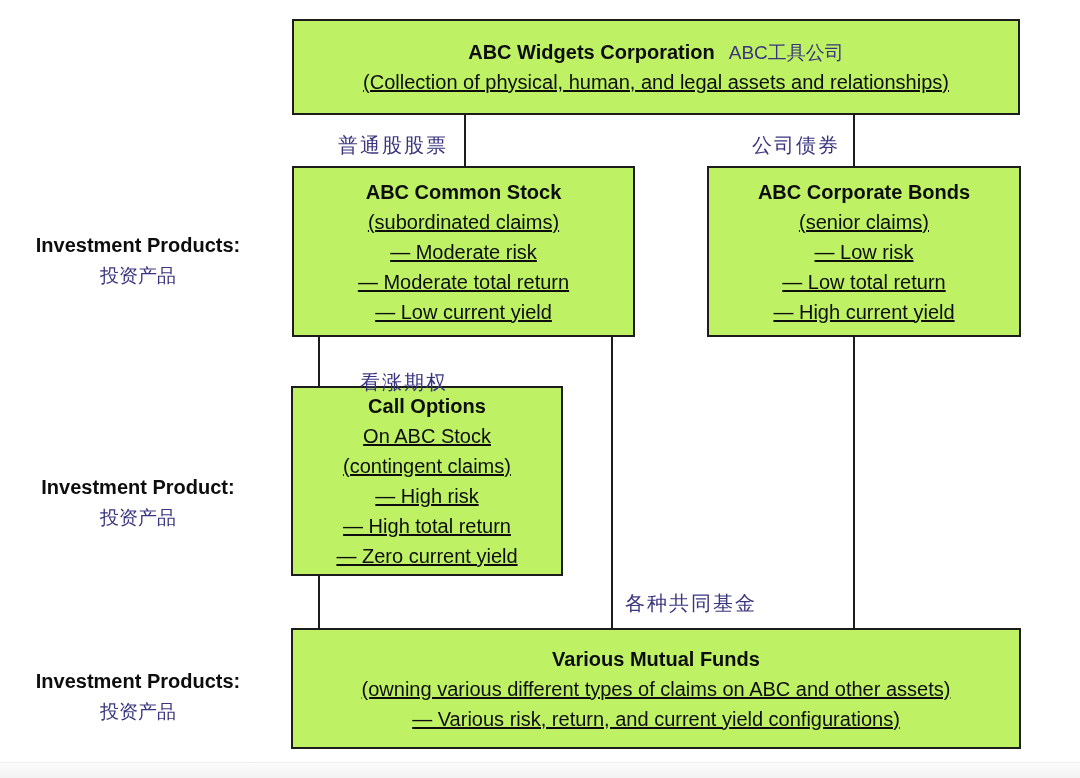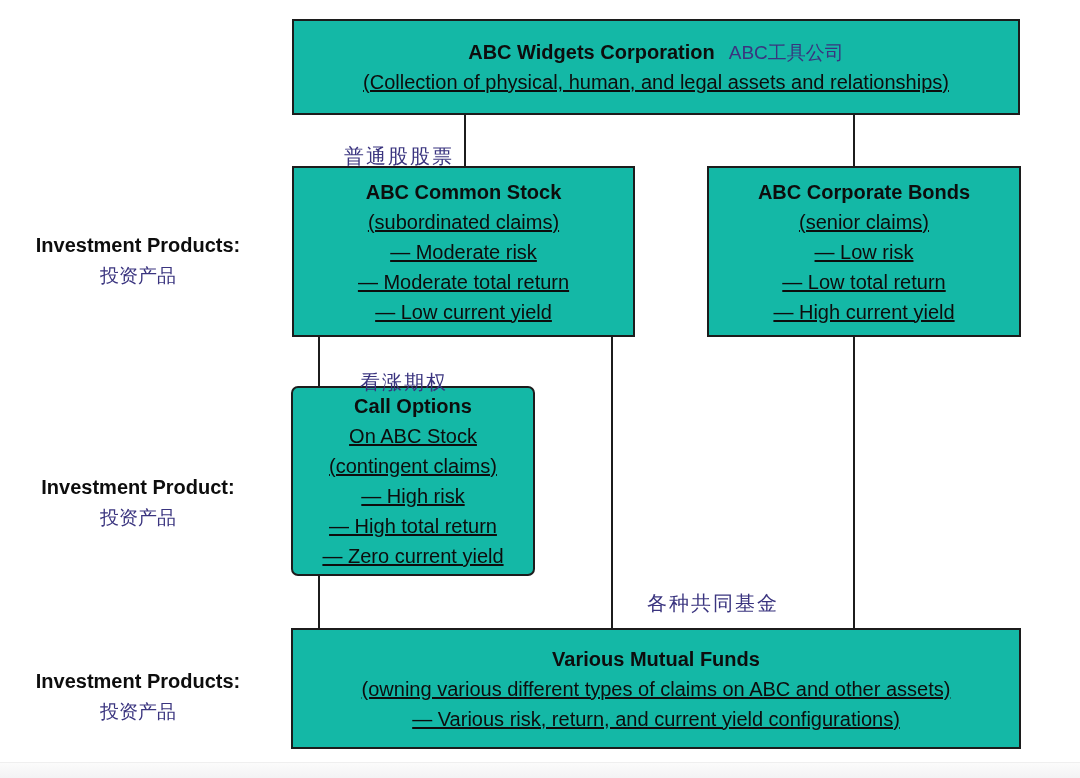--- a/index.html
+++ b/index.html
@@ -11,21 +11,21 @@
     background: #ffffff;
     font-family: "Liberation Sans", "DejaVu Sans", sans-serif;
     color: #111111;
     overflow: hidden;
   }
 
   
   .dbox {
     position: absolute;
     border: 2px solid #1c1c1c;
-    background: #14b8a6;
+    background: #bef264;
     display: flex;
     flex-direction: column;
     justify-content: center;
     align-items: center;
     text-align: center;
     z-index: 2;
   }
   .dbox .title {
     font-weight: bold;
     font-size: 20px;
@@ -37,21 +37,21 @@
     font-size: 20px;
     line-height: 30px;
     color: #0d0d0d;
     white-space: nowrap;
     text-decoration: underline;
   }
 
   #box-corporation   { left: 292px; top: 19px;  width: 728px; height: 96px; }
   #box-common-stock  { left: 292px; top: 166px; width: 343px; height: 171px; }
   #box-corp-bonds    { left: 707px; top: 166px; width: 314px; height: 171px; }
-  #box-call-options  { left: 291px; top: 386px; width: 244px; height: 190px; border-radius: 7px; }
+  #box-call-options  { left: 291px; top: 386px; width: 272px; height: 190px; }
   #box-mutual-funds  { left: 291px; top: 628px; width: 730px; height: 121px; }
 
   .title-row {
     display: flex;
     align-items: baseline;
     justify-content: center;
     gap: 14px;
   }
   .zh-inline {
     font-weight: normal;
@@ -76,24 +76,24 @@
 
   
   .edge-label {
     position: absolute;
     color: #3a347f;
     font-size: 20px;
     letter-spacing: 2px;
     white-space: nowrap;
     z-index: 3;
   }
-  #elabel-stock  { left: 338px; top: 143px; width: 122px; text-align: center; }
+  #elabel-stock  { left: 338px; top: 132px; width: 122px; text-align: left; }
   #elabel-bonds  { left: 700px; top: 132px; width: 140px; text-align: right; }
   #elabel-calls  { left: 360px; top: 369px; width: 105px; }
-  #elabel-funds  { left: 625px; top: 590px; width: 142px; text-align: right; margin-left: 12px; }
+  #elabel-funds  { left: 625px; top: 590px; width: 142px; text-align: left; }
 
   
   .rowlabel {
     position: absolute;
     left: 12px;
     width: 252px;
     text-align: center;
     z-index: 2;
   }
   .rowlabel .en {
@@ -143,20 +143,21 @@
   </div>
 
   <div class="vline" id="line-stock-top"></div>
   <div class="vline" id="line-bonds-top"></div>
   <div class="vline" id="line-calls-top"></div>
   <div class="vline" id="line-calls-bot"></div>
   <div class="vline" id="line-stock-long"></div>
   <div class="vline" id="line-bonds-long"></div>
 
   <div class="edge-label" id="elabel-stock">普通股股票</div>
+  <div class="edge-label" id="elabel-bonds">公司债券</div>
   <div class="edge-label" id="elabel-calls">看涨期权</div>
   <div class="edge-label" id="elabel-funds">各种共同基金</div>
 
   <div class="dbox" id="box-corporation">
     <div class="title-row">
       <span class="title">ABC Widgets Corporation</span>
       <span class="zh-inline">ABC工具公司</span>
     </div>
     <div class="bline">(Collection of physical, human, and legal assets and relationships)</div>
   </div>

